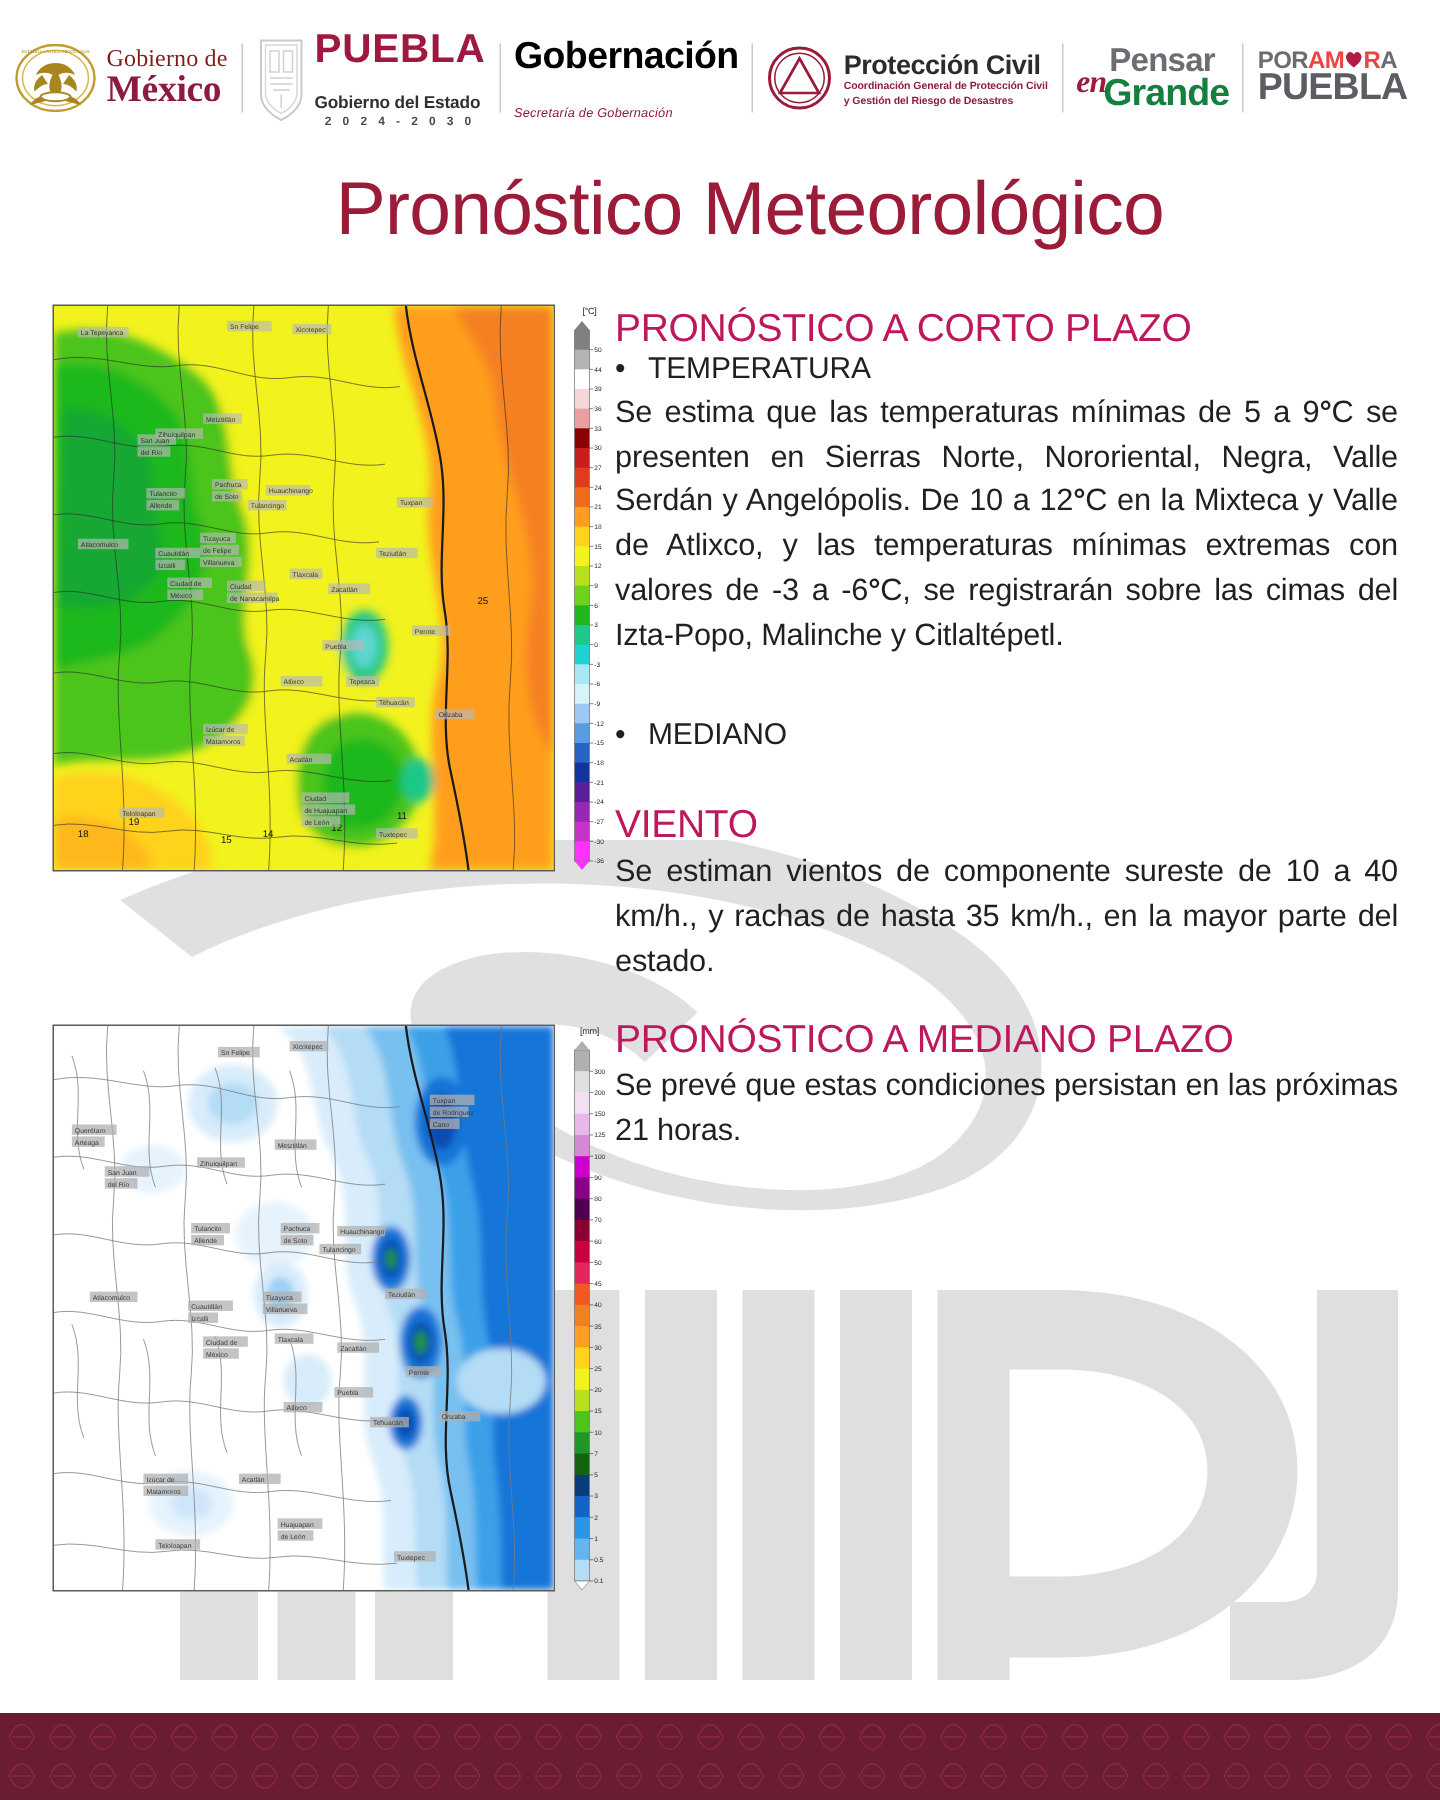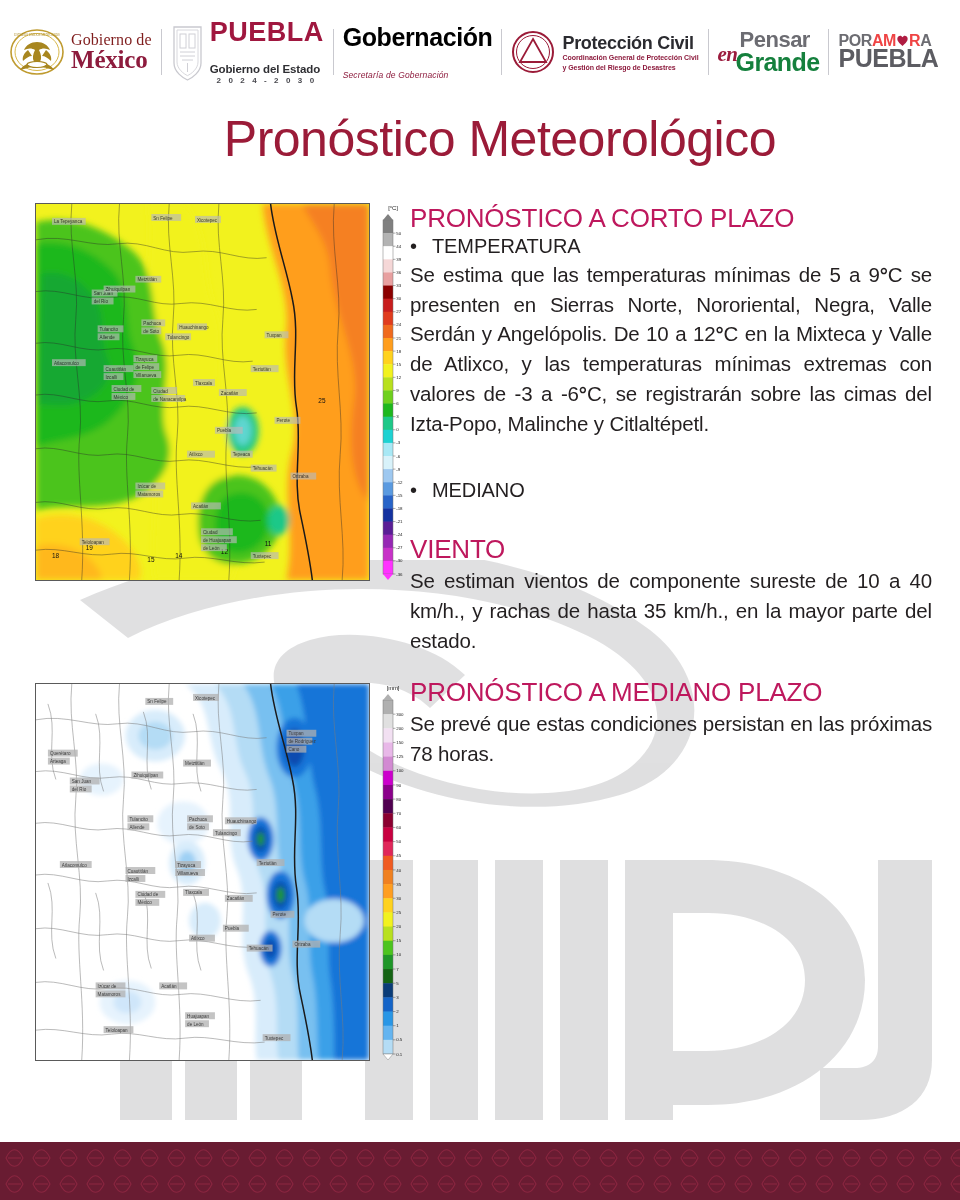--- a/index.html
+++ b/index.html
@@ -811,21 +811,21 @@
 
 
     <div class="gap-md"></div>
 
     <div class="sec-head">VIENTO</div>
     <div class="para">Se estiman vientos de componente sureste de 10 a 40 km/h., y rachas de hasta 35 km/h., en la mayor parte del estado.</div>
 
     <div class="gap-sm"></div>
 
     <div class="sec-head">PRONÓSTICO A MEDIANO PLAZO</div>
-    <div class="para">Se prevé que estas condiciones persistan en  las próximas 78 horas.</div>
+    <div class="para">Se prevé que estas condiciones persistan en  las próximas 21 horas.</div>
 
   </div>
 
   <div class="footer">
     <svg class="footer-pattern" viewBox="0 0 960 58" preserveAspectRatio="none">
       <rect width="960" height="58" fill="#691C32"></rect>
       <g id="fpat" fill="none" stroke="#8e2742" stroke-width="1.1" opacity="0.9">
           <path d="M6 16 C 11 5, 18 5, 23 16
          C 18 27, 11 27, 6 16 Z"></path>
           <path d="M8 16 L 21 16"></path>

